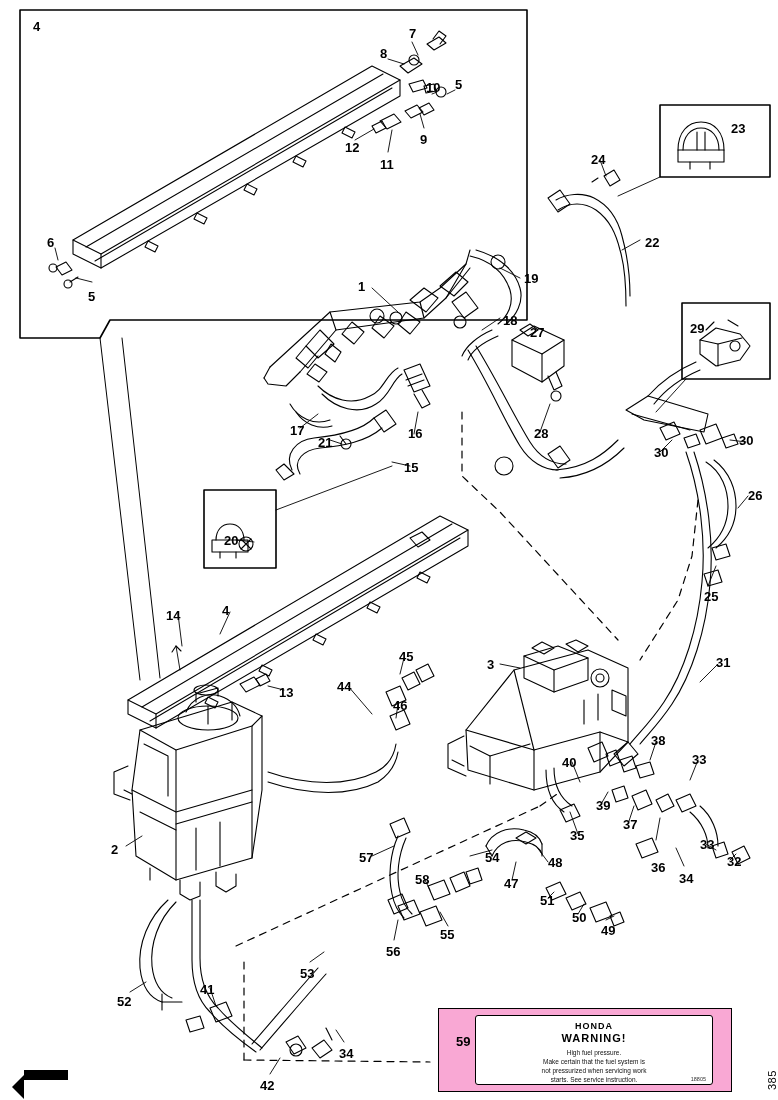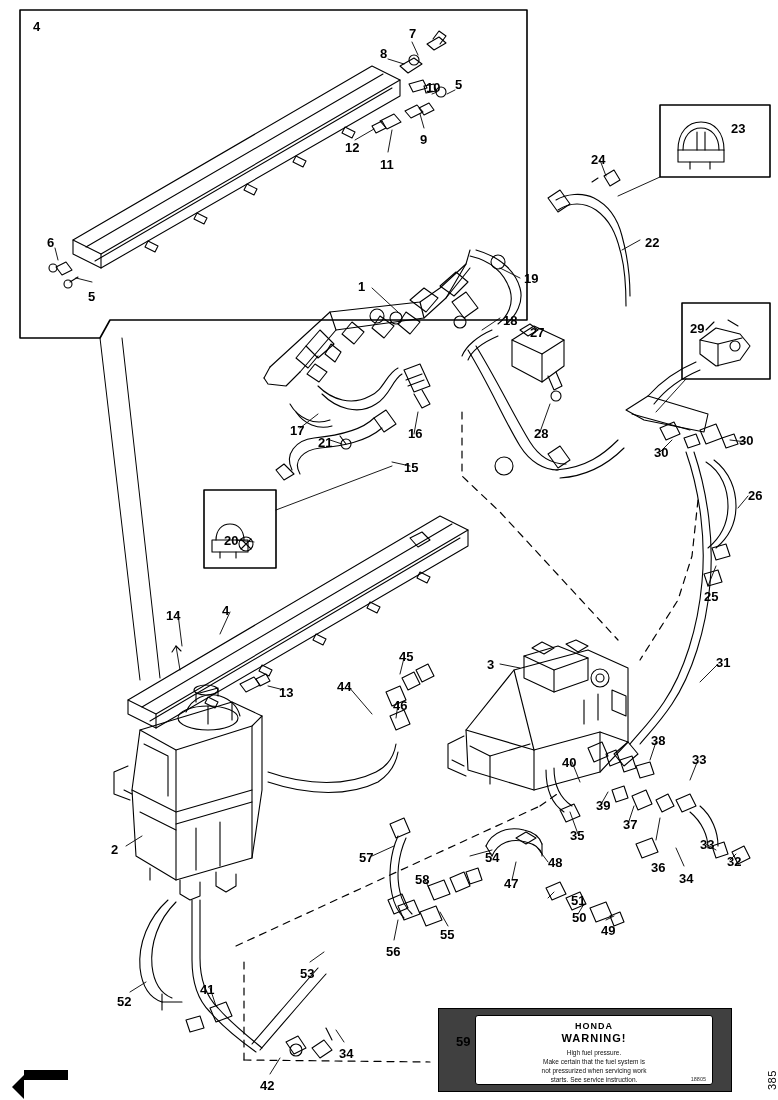--- a/index.html
+++ b/index.html
@@ -38,21 +38,21 @@
     font-family: "Liberation Sans", sans-serif;
     font-size: 11px;
     color: #000;
     letter-spacing: 0.5px;
     transform: rotate(-90deg);
     transform-origin: left top;
   }
   .warn-box {
     position: absolute;
     border: 1.6px solid #000;
-    background: #404040;
+    background: #f9a8d4;
   }
   .warn-inner {
     position: absolute;
     border: 1.2px solid #000;
     border-radius: 3px;
     background: #fff;
   }
   .warn-brand {
     position: absolute;
     width: 100%;
@@ -532,21 +532,21 @@
       <div class="callout" style="left: 570px; top: 829px;">35</div>
       <div class="callout" style="left: 700px; top: 838px;">33</div>
       <div class="callout" style="left: 727px; top: 855px;">32</div>
       <div class="callout" style="left: 679px; top: 872px;">34</div>
       <div class="callout" style="left: 111px; top: 843px;">2</div>
       <div class="callout" style="left: 359px; top: 851px;">57</div>
       <div class="callout" style="left: 461px; top: 851px; padding-left: 24px;">54</div>
       <div class="callout" style="left: 548px; top: 856px;">48</div>
       <div class="callout" style="left: 415px; top: 873px;">58</div>
       <div class="callout" style="left: 504px; top: 877px;">47</div>
-      <div class="callout" style="left: 540px; top: 894px; margin-left: 31px;">51</div>
+      <div class="callout" style="left: 540px; top: 894px;">51</div>
       <div class="callout" style="left: 572px; top: 911px;">50</div>
       <div class="callout" style="left: 601px; top: 924px;">49</div>
       <div class="callout" style="left: 440px; top: 928px;">55</div>
       <div class="callout" style="left: 386px; top: 945px;">56</div>
       <div class="callout" style="left: 300px; top: 967px;">53</div>
       <div class="callout" style="left: 117px; top: 995px;">52</div>
       <div class="callout" style="left: 200px; top: 983px;">41</div>
       <div class="callout" style="left: 260px; top: 1079px;">42</div>
       <div class="callout" style="left: 339px; top: 1047px;">34</div>
       <div class="callout" style="left: 456px; top: 1035px; text-align: right;">59</div>

